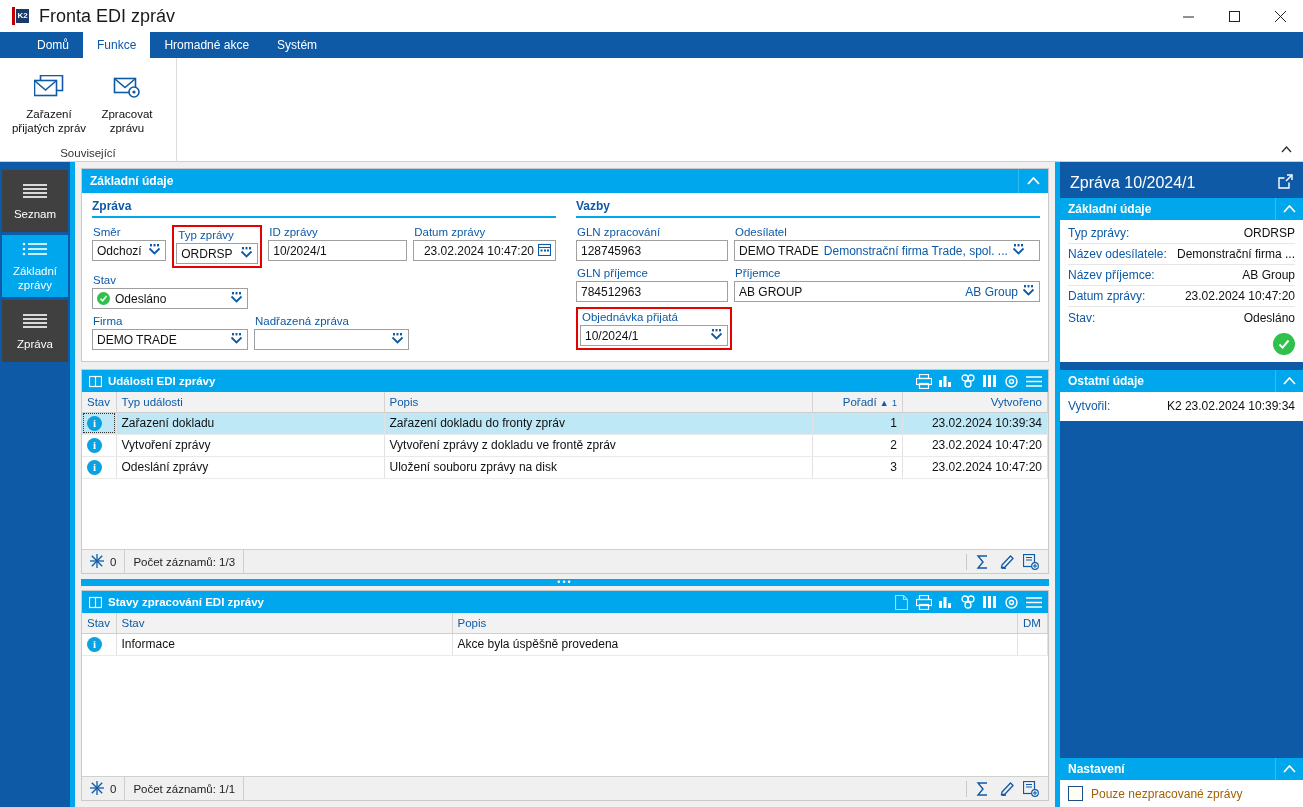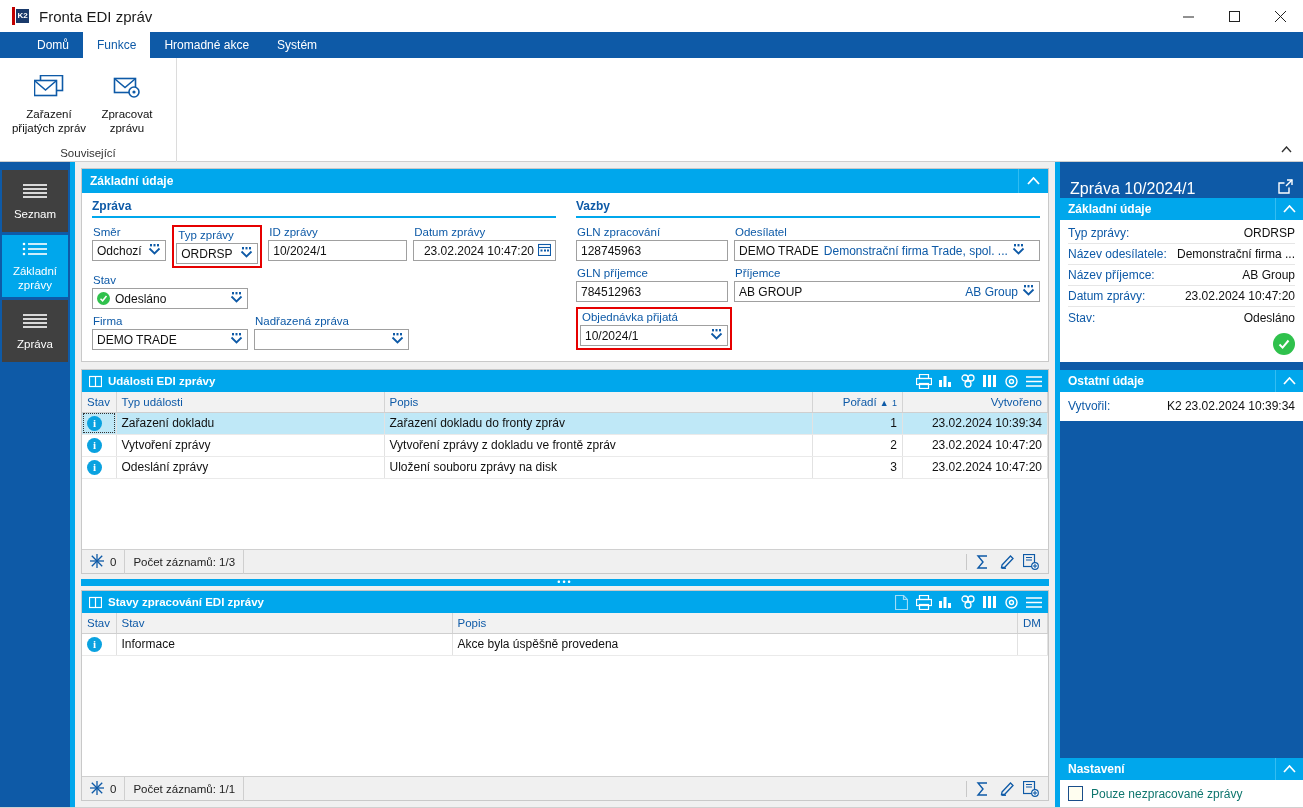--- a/index.html
+++ b/index.html
@@ -19,21 +19,21 @@
     position:absolute; inset:0;
     background:#ffffff;
     border-left:3px solid #c00000;
     display:flex; align-items:center; justify-content:center;
   }
   .app-icon .k2 span{
     display:block; width:13px; height:14px; background:#1a3a6b;
     color:#fff; font-size:8px; font-weight:bold; line-height:14px; text-align:center;
     font-family:"Liberation Sans",sans-serif;
   }
-  .title-text { font-size:15px; color:#1a1a1a; }
+  .title-text { font-size:18px; color:#1a1a1a; }
   .win-btns { position:absolute; right:0; top:0; height:32px; display:flex; }
   .win-btn { width:46px; height:32px; display:flex; align-items:center; justify-content:center; color:#222; }
 
   
   .ribbon-wrap { position:relative; }
   .ribbon-tabs { height:26px; background:#0e5aa7; display:flex; align-items:flex-end; padding-left:23px; }
   .rtab { height:26px; padding:0 14px; display:flex; align-items:center; color:#ffffff; font-size:12px; }
   .rtab.active { background:#ffffff; color:#0e5aa7; }
   .ribbon-body { height:104px; background:#ffffff; border-bottom:1px solid #cfcfcf; position:relative; display:flex; }
   .rgroup { height:104px; padding:5px 10px 0 10px; display:flex; flex-direction:column; align-items:center; border-right:1px solid #dcdcdc; }
@@ -120,36 +120,36 @@
   .gf-cell { padding:0 8px; height:24px; display:flex; align-items:center; border-right:1px solid #cfcfcf; gap:6px;}
   .gf-right { margin-left:auto; display:flex; align-items:center; gap:2px; padding-right:6px;}
   .gf-right .gi { width:22px; height:22px; display:flex; align-items:center; justify-content:center; }
   .gf-right .sep { width:1px; height:16px; background:#c8c8c8; margin:0 3px; }
   .splitter { height:7px; background:#00a7ec; margin-top:5px; display:flex; align-items:center; justify-content:center; }
   .splitter .dots { color:#ffffff; font-size:9px; letter-spacing:2px; line-height:7px; }
 
   
   .rightpanel { width:248px; flex:0 0 248px; background:#0e5aa7; display:flex; flex-direction:column;
                 border-left:5px solid #00a7ec; }
-  .rp-title { height:36px; display:flex; align-items:flex-end; padding:0 10px; color:#ffffff; font-size:16px; }
+  .rp-title { height:36px; display:flex; align-items:flex-start; padding:12px 10px; color:#ffffff; font-size:16px; }
   .rp-title .pop { margin-left:auto; }
   .rp-sec-head { height:22px; background:#00a7ec; color:#ffffff; font-size:12px; font-weight:bold;
                  display:flex; align-items:center; padding-left:8px; }
   .rp-sec-head .chev { margin-left:auto; width:28px; height:22px; display:flex; align-items:center;
                        justify-content:center; border-left:1px solid #34bdf2; }
   .rp-sec-body { background:#ffffff; padding:3px 8px 5px 8px; }
   .rp-row { display:flex; align-items:center; font-size:12px; border-bottom:1px solid #e6e6e6; height:21px; }
   .rp-row .k { color:#0e5aa7; }
   .rp-row .v { margin-left:auto; color:#111; white-space:nowrap; overflow:hidden; text-overflow:ellipsis; }
   .rp-check-row { display:flex; justify-content:flex-end; padding-top:5px; padding-bottom:2px; }
   .rp-check { width:22px; height:22px; border-radius:50%; background:#2fc14c; display:flex; align-items:center; justify-content:center;}
   .rp-gap { flex:1; }
   .rp-settings-body { background:#ffffff; padding:6px 8px; display:flex; align-items:center; gap:8px; }
   .cbx { width:15px; height:15px; border:1px solid #1a4e8a; background:#fffef0; flex:0 0 15px; }
-  .rp-settings-body .cl { font-size:12px; color:#0f766e; }
+  .rp-settings-body .cl { font-size:12px; color:#a16207; }
   .blue-strip-bottom { height:6px; background:#f0f0f0; }
   .bottom-edge { height:8px; background:#f0f0f0; border-top:1px solid #d0d0d0; }
 </style>
 </head>
 <body>
 
 <div class="app">
 
   <div class="titlebar">
     <div class="app-icon">

